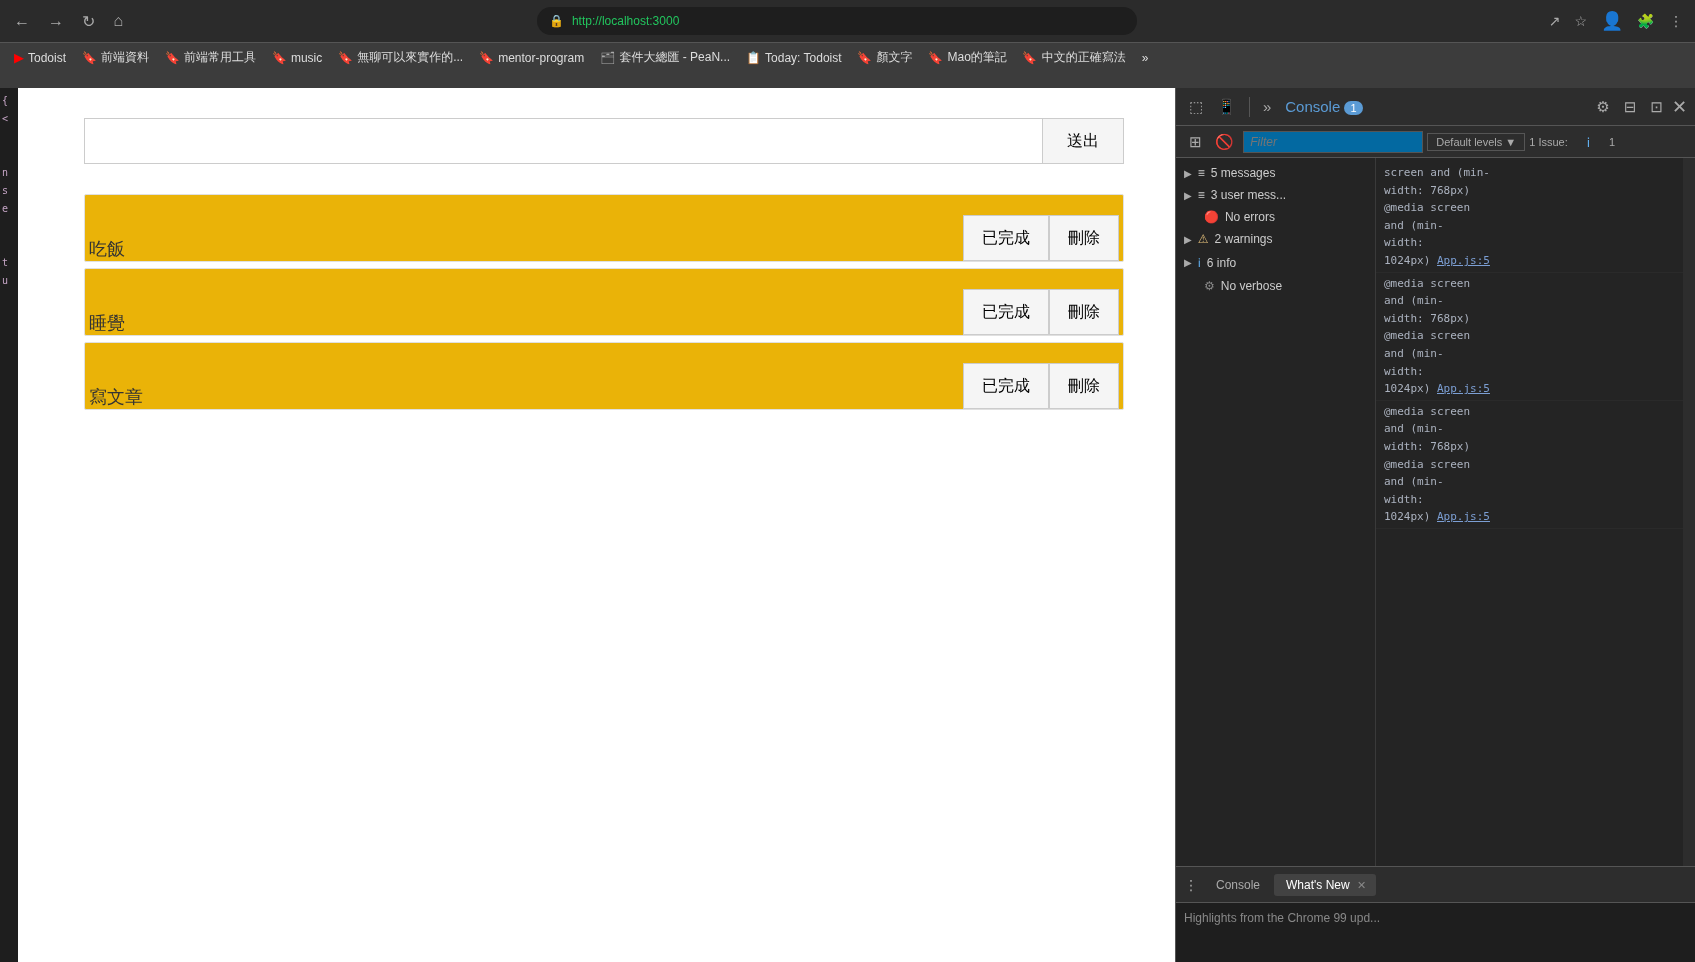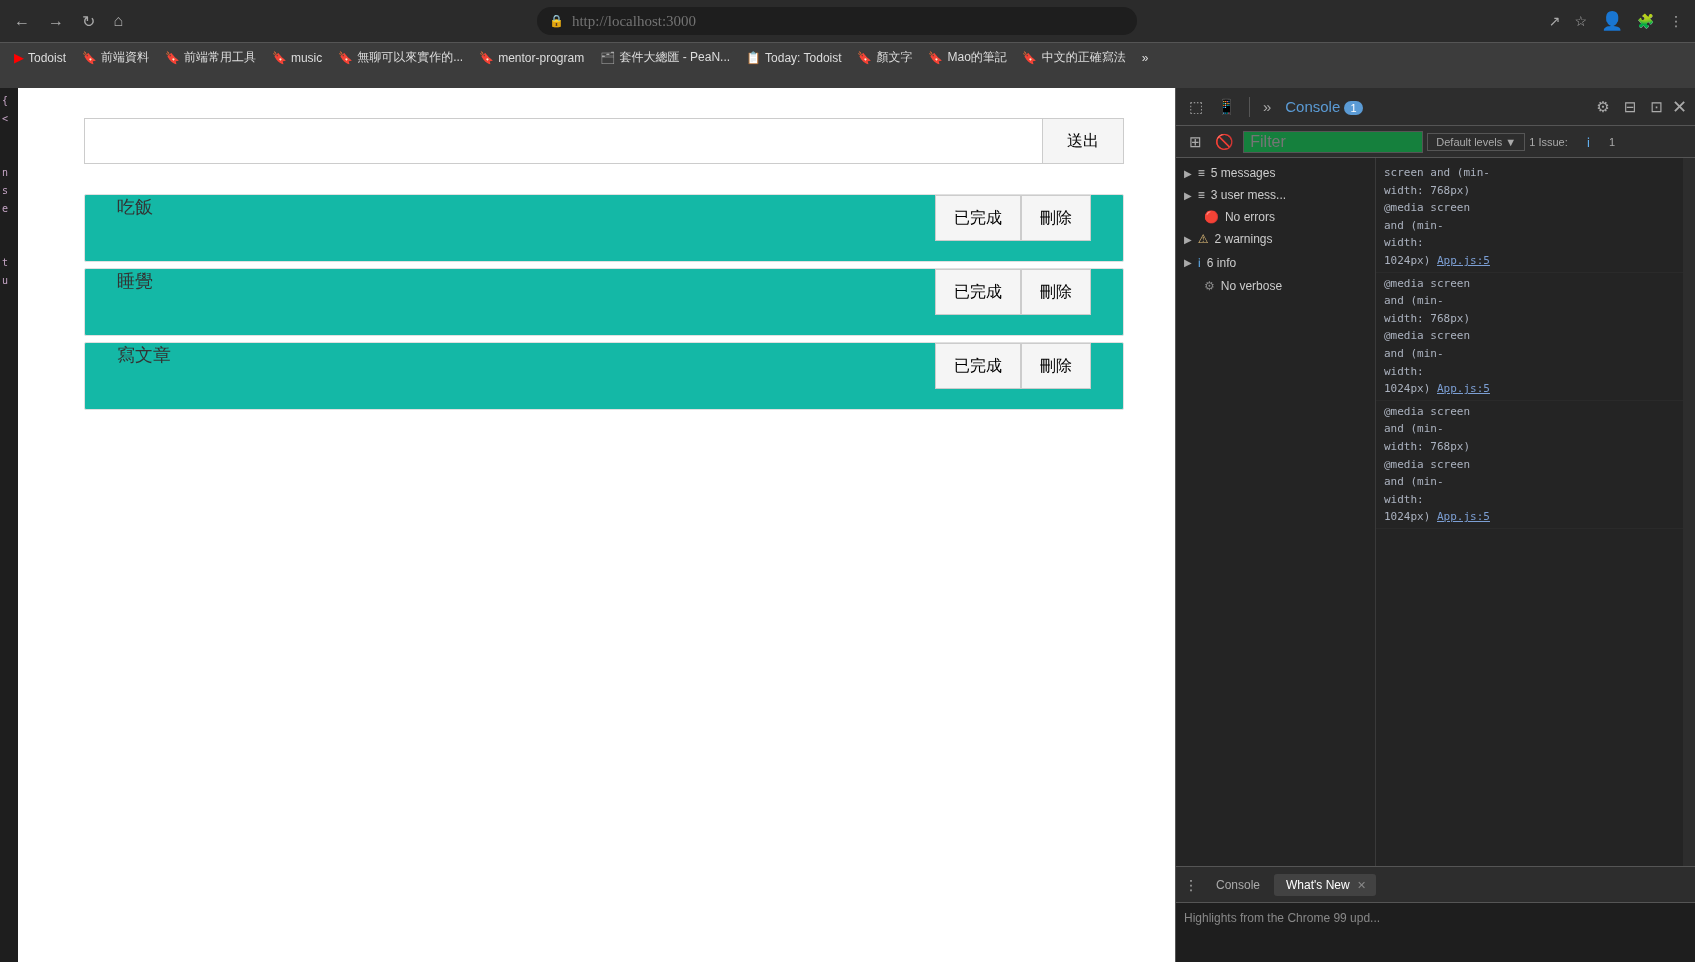--- a/index.html
+++ b/index.html
@@ -33,24 +33,23 @@
       background: #1e1e1e;
       border-radius: 14px;
       display: flex;
       align-items: center;
       padding: 0 12px;
       gap: 8px;
       max-width: 600px;
       margin: 0 auto;
     }
     .address-bar-url {
-      color: #737373;
-      font-size: 15px;
-      flex: 1;
-      font-family: Liberation Serif, serif;
+      color: #22c55e;
+      font-size: 12px;
+      flex: 1;
     }
     .browser-actions {
       display: flex;
       align-items: center;
       gap: 6px;
       color: #aaa;
       font-size: 16px;
     }
     .browser-actions span { cursor: pointer; padding: 2px 4px; }
 
@@ -128,27 +127,27 @@
       background: #f5f5f5;
       border: 1px solid #ccc;
       font-size: 16px;
       cursor: pointer;
       white-space: nowrap;
     }
 
     
     .todo-item {
       display: flex;
-      align-items: flex-start;
+      align-items: flex-end;
       border: 1px solid #e0e0e0;
       border-radius: 2px;
       margin-bottom: 6px;
-      padding: 0 32px;
+      padding: 0 4px;
       min-height: 68px;
-      background: #14b8a6;
+      background: #eab308;
     }
     .todo-text {
       flex: 1;
       font-size: 18px;
       color: #333;
     }
     .todo-actions {
       display: flex;
       gap: 0;
     }
@@ -216,25 +215,26 @@
       display: flex;
       align-items: center;
       padding: 0 8px;
       gap: 4px;
       border-bottom: 1px solid #555;
     }
     .filter-input {
       flex: 1;
       max-width: 180px;
       height: 22px;
-      background: #15803d;
+      background: #0369a1;
       border: 1px solid #555;
       color: #ddd;
       padding: 0 6px;
-      font-size: 16px;
+      font-size: 12px;
+      font-style: italic;
     }
     .devtools-levels-btn {
       color: #aaa;
       background: none;
       border: 1px solid #555;
       padding: 2px 8px;
       font-size: 11px;
       cursor: pointer;
       display: flex;
       align-items: center;

